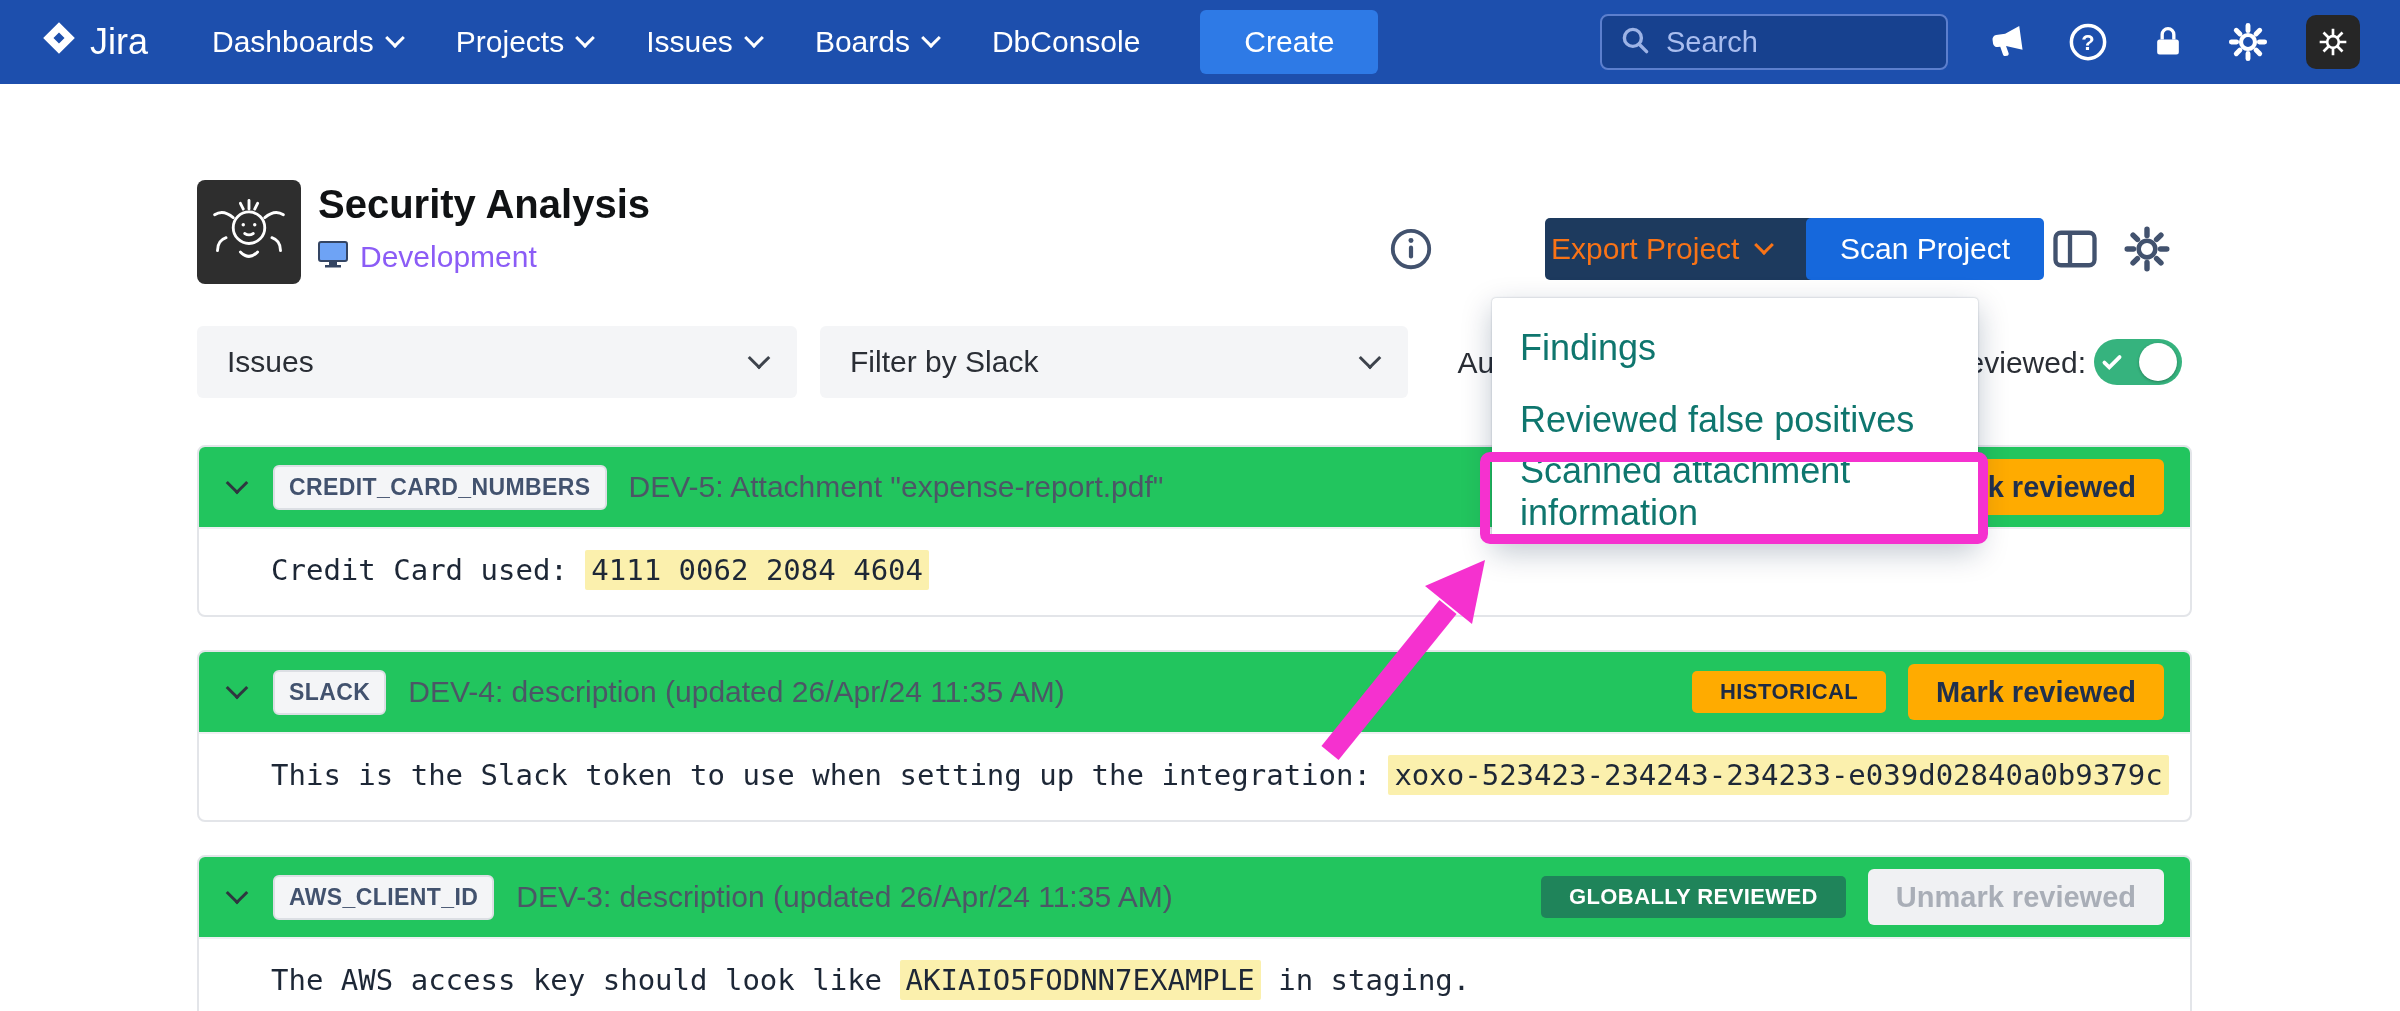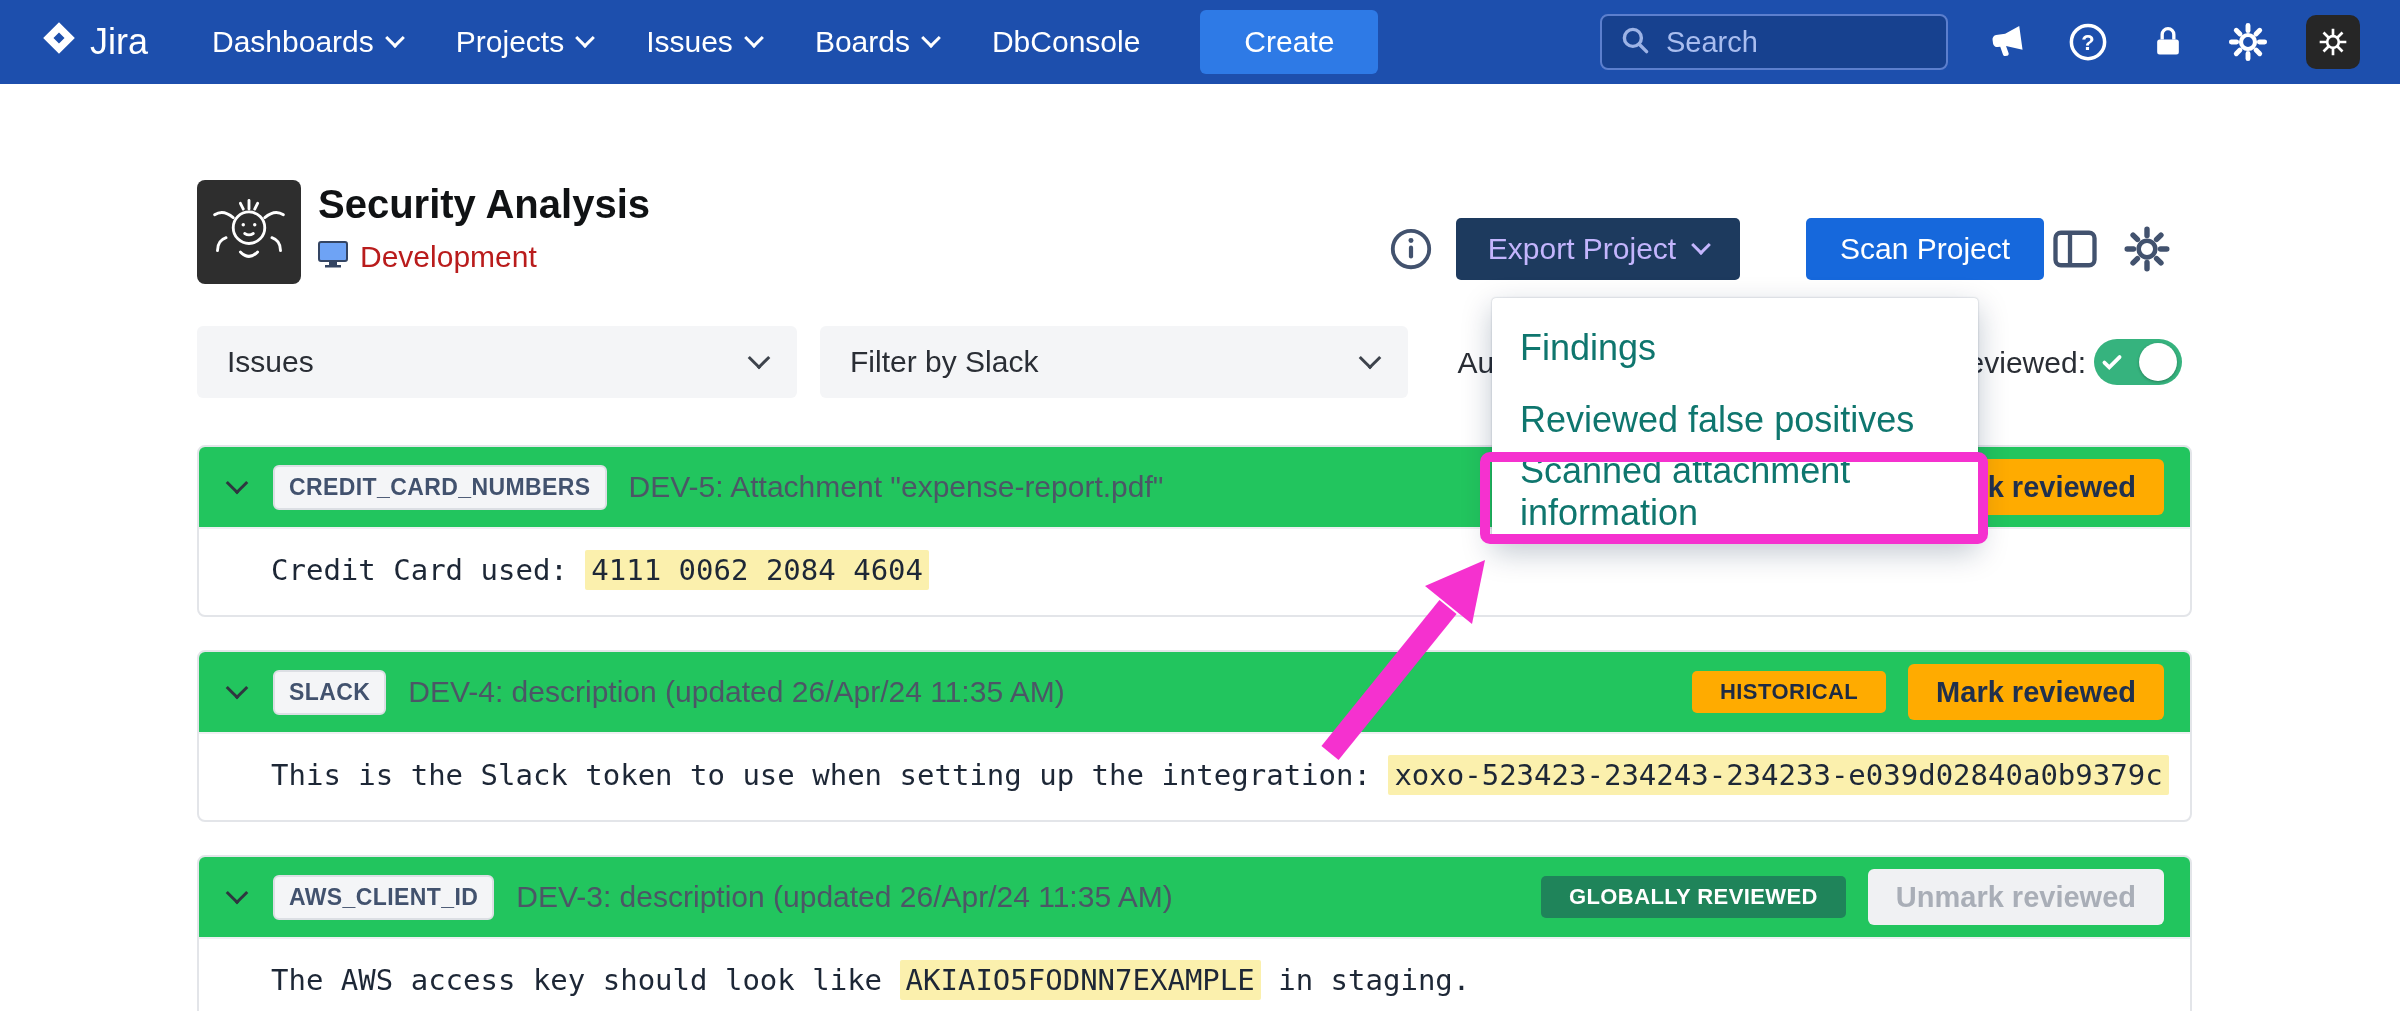--- a/index.html
+++ b/index.html
@@ -29,25 +29,25 @@
   .nav-icons{display:flex;align-items:center;gap:36px;margin-left:38px;}
   .nav-icon{width:44px;height:44px;display:flex;align-items:center;justify-content:center;cursor:pointer;}
   .nav-avatar{width:54px;height:54px;border-radius:10px;background:#262626;display:flex;
               align-items:center;justify-content:center;cursor:pointer;}
 
   
   .proj-avatar{position:absolute;left:197px;top:180px;width:104px;height:104px;border-radius:8px;
                background:#2e2e2e;display:flex;align-items:center;justify-content:center;}
   .page-title{position:absolute;left:318px;top:182px;font-size:40px;font-weight:700;color:#101214;}
   .proj-row{position:absolute;left:318px;top:240px;display:flex;align-items:center;gap:12px;}
-  .proj-link{color:#b91c1c;font-size:30px;cursor:pointer;text-decoration:none;}
+  .proj-link{color:#8b5cf6;font-size:30px;cursor:pointer;text-decoration:none;}
   .info-btn{position:absolute;left:1388px;top:226px;width:46px;height:46px;cursor:pointer;}
-  .export-btn{position:absolute;left:1456px;top:218px;width:284px;height:62px;background:#1d3a5e;
-              color:#c4b5fd;border:none;border-radius:5px;font-size:30px;font-weight:500;cursor:pointer;
-              display:flex;align-items:center;justify-content:center;gap:18px;}
+  .export-btn{position:absolute;left:1545px;top:218px;width:284px;height:62px;background:#1d3a5e;
+              color:#f97316;border:none;border-radius:5px;font-size:30px;font-weight:500;cursor:pointer;
+              display:flex;align-items:center;gap:18px;}
   .scan-btn{position:absolute;left:1806px;top:218px;height:62px;padding:0 34px;background:#1668dc;
             color:#fff;border:none;border-radius:5px;font-size:30px;font-weight:500;cursor:pointer;
             display:flex;align-items:center;}
   .tool-btn{position:absolute;top:222px;width:54px;height:54px;display:flex;align-items:center;
             justify-content:center;cursor:pointer;color:#42526e;}
   .tool-btn.layout{left:2048px;}
   .tool-btn.gear{left:2120px;}
 
   
   .select{position:absolute;top:326px;height:72px;background:#f4f5f7;border-radius:6px;

